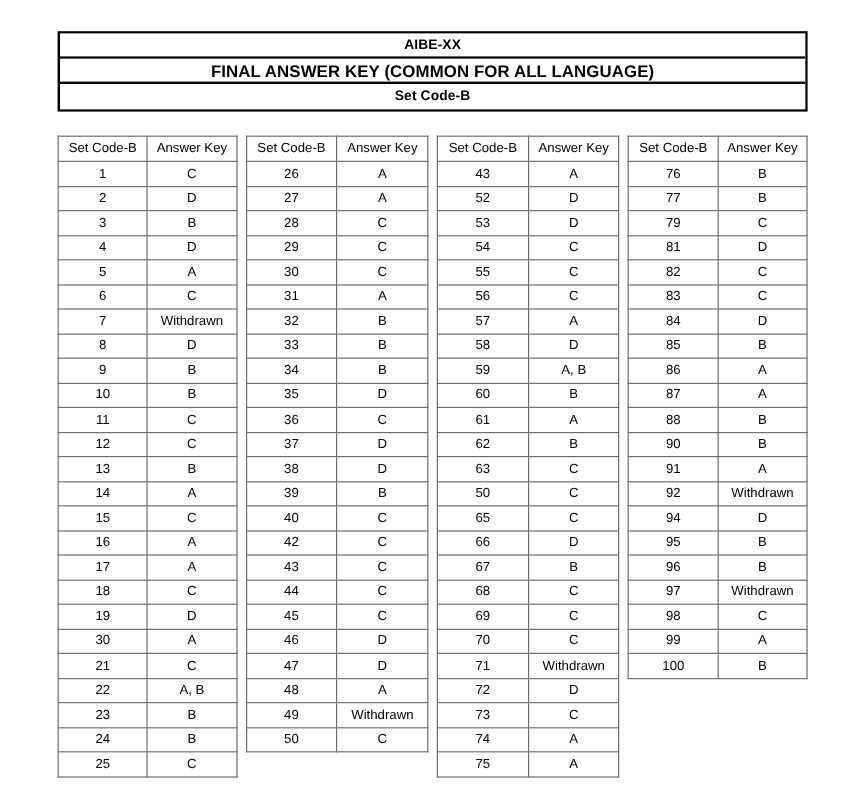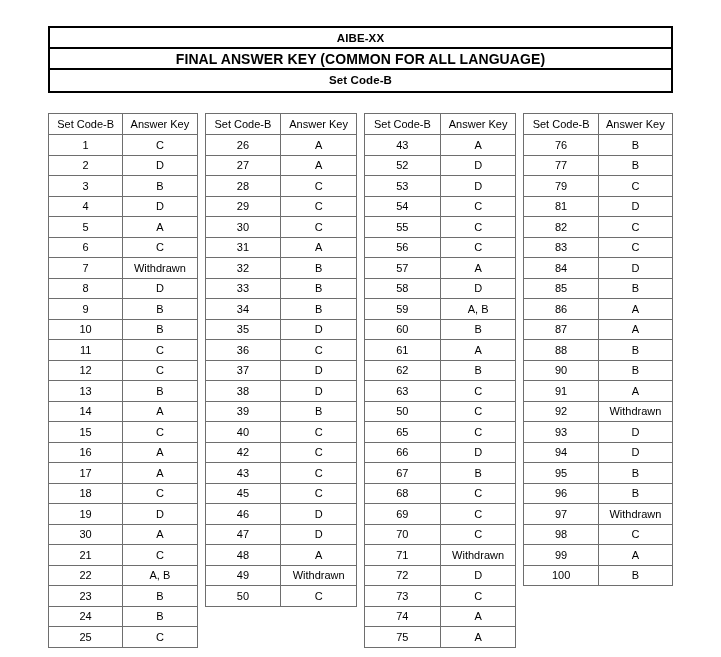--- a/index.html
+++ b/index.html
@@ -291,20 +291,24 @@
         </div>
         <div class="grow">
           <div class="gcell code">42</div>
           <div class="gcell ans">C</div>
         </div>
         <div class="grow">
           <div class="gcell code">43</div>
           <div class="gcell ans">C</div>
         </div>
         <div class="grow">
+          <div class="gcell code">44</div>
+          <div class="gcell ans">C</div>
+        </div>
+        <div class="grow">
           <div class="gcell code">45</div>
           <div class="gcell ans">C</div>
         </div>
         <div class="grow">
           <div class="gcell code">46</div>
           <div class="gcell ans">D</div>
         </div>
         <div class="grow">
           <div class="gcell code">47</div>
           <div class="gcell ans">D</div>
@@ -485,24 +489,20 @@
         </div>
         <div class="grow">
           <div class="gcell code">91</div>
           <div class="gcell ans">A</div>
         </div>
         <div class="grow">
           <div class="gcell code">92</div>
           <div class="gcell ans">Withdrawn</div>
         </div>
         <div class="grow">
-          <div class="gcell code">93</div>
-          <div class="gcell ans">D</div>
-        </div>
-        <div class="grow">
           <div class="gcell code">94</div>
           <div class="gcell ans">D</div>
         </div>
         <div class="grow">
           <div class="gcell code">95</div>
           <div class="gcell ans">B</div>
         </div>
         <div class="grow">
           <div class="gcell code">96</div>
           <div class="gcell ans">B</div>

